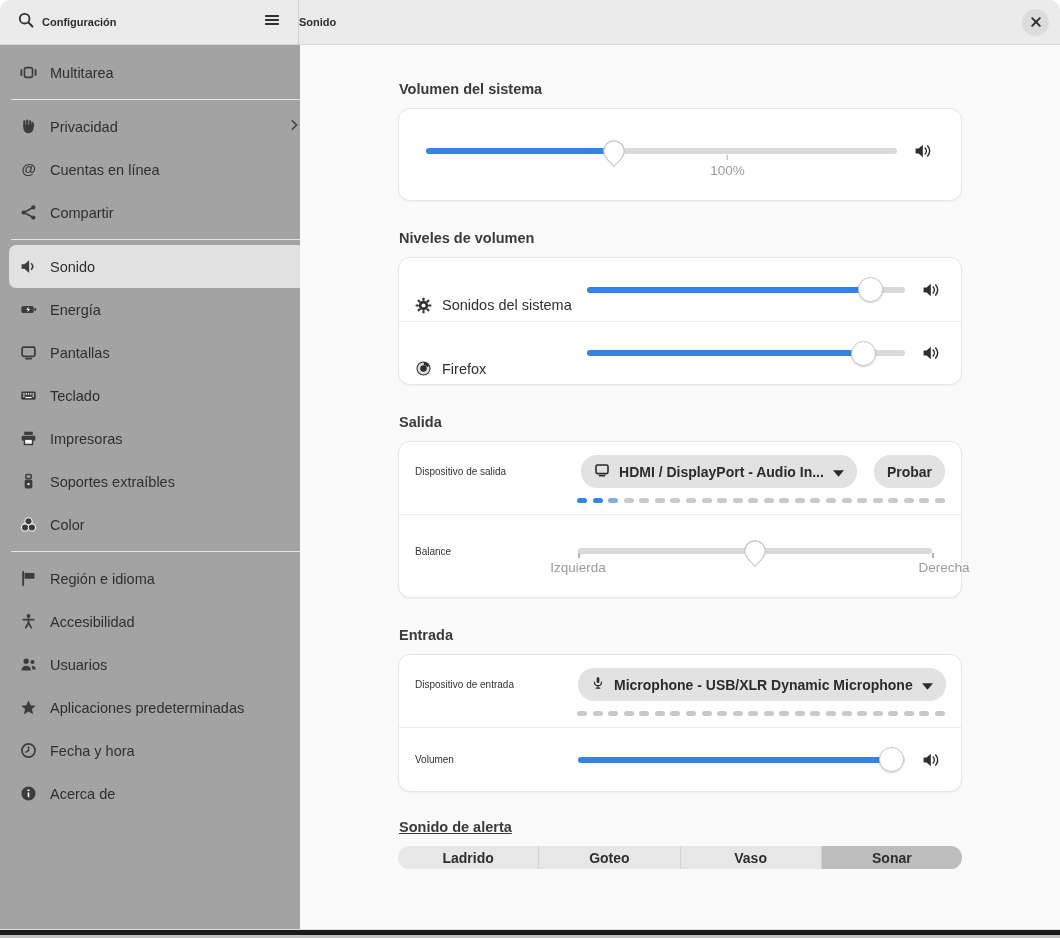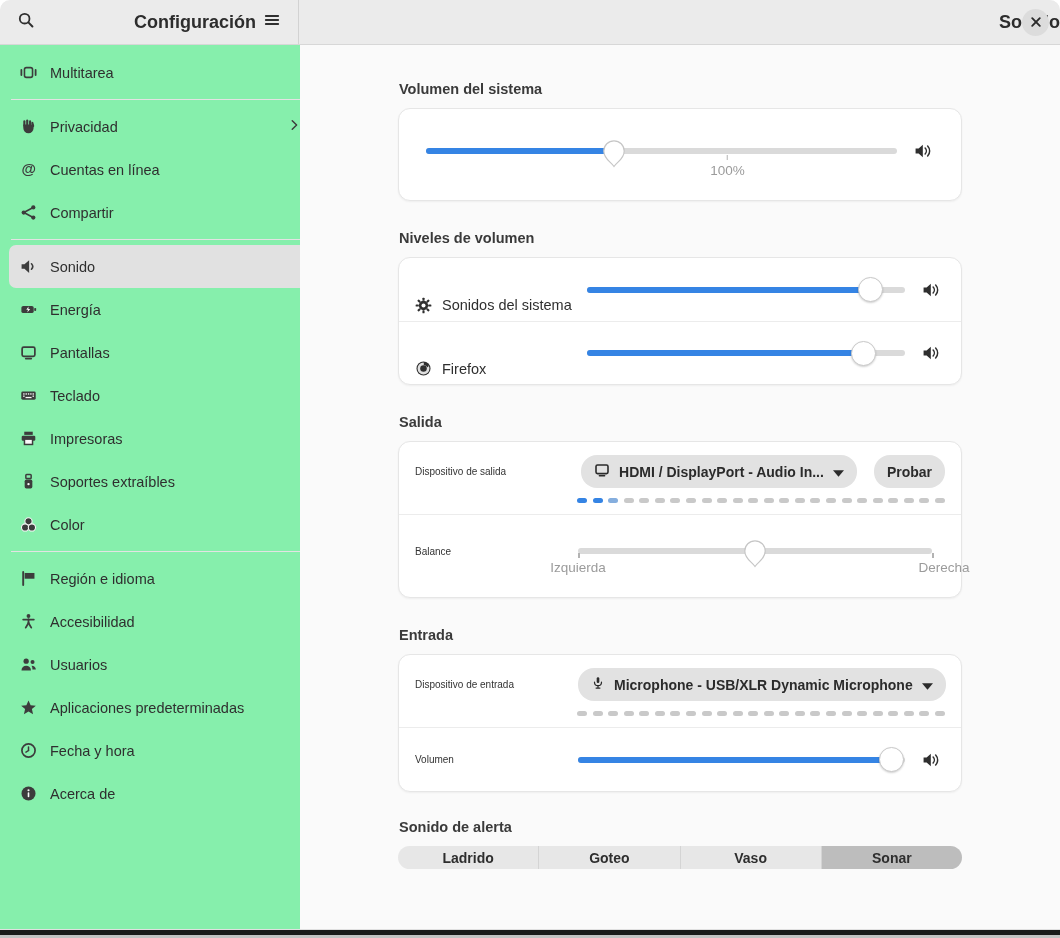--- a/index.html
+++ b/index.html
@@ -5,28 +5,28 @@
   html,body{margin:0;padding:0;background:#ffffff;}
   .window{position:relative;width:1060px;height:938px;background:#fafafa;overflow:hidden;
     font-family:"Liberation Sans","DejaVu Sans",sans-serif;color:#2f2f2f;border-radius:10px 10px 0 0;}
 
   
   .titlebar{position:absolute;top:0;left:0;right:0;height:45px;display:flex;
     background:#ebebeb;border-bottom:1px solid #d7d7d7;box-sizing:border-box;}
   .tb-left{width:299px;box-sizing:border-box;border-right:1px solid #d2d2d2;
     display:flex;align-items:center;padding:0 10px;}
   .tb-right{flex:1;position:relative;display:flex;align-items:center;justify-content:center;}
-  .tb-title{flex:1;text-align:right;font-weight:bold;font-size:18px;color:#2d2d2d;}
+  .tb-title{flex:1;text-align:left;font-weight:bold;font-size:11px;color:#2d2d2d;}
   .icon-btn{width:32px;height:32px;border-radius:6px;display:flex;align-items:center;justify-content:center;cursor:pointer;}
   .close-btn{position:absolute;right:11px;top:9px;width:27px;height:27px;border-radius:50%;
     background:#dcdcdc;display:flex;align-items:center;justify-content:center;cursor:pointer;}
 
   
   .sidebar{position:absolute;top:45px;left:0;width:322px;bottom:9px;box-sizing:border-box;
-    border-right:1px solid #d7d7d7;background:#86efac;padding:6px 9px 2px;overflow:hidden;}
+    border-right:1px solid #d7d7d7;background:#a3a3a3;padding:6px 9px 2px;overflow:hidden;}
   .side-item{height:43px;display:flex;align-items:center;gap:13px;padding:0 11px;
     border-radius:7px;font-size:14.5px;cursor:pointer;}
   .side-item.selected{background:#e1e1e1;}
   .side-item .lbl{flex:1;white-space:nowrap;}
   .side-divider{height:1px;background:#e3e3e3;margin:5px 2px;}
   .sicon{width:17px;height:17px;display:flex;align-items:center;justify-content:center;flex:none;}
 
   
   .content{position:absolute;top:45px;left:300px;right:0;bottom:9px;overflow:hidden;
     padding:36px 98px 0;box-sizing:border-box;background:#fafafa;}
@@ -583,21 +583,21 @@
                 <path d="M10.6 5.2 a4 4 0 0 1 0 5.6"></path>
                 <path d="M13 3.2 a7 7 0 0 1 0 9.6"></path>
               </g>
             </svg>
         </span>
       </div>
     </div>
 
     <div class="gap" style="height:27px;"></div>
 
-    <h2 class="section-heading" style="margin-bottom:0;">Sonido de alerta</h2>
+    <h2 class="section-heading" style="margin-bottom:0;text-decoration:underline;">Sonido de alerta</h2>
     <div class="segments">
       <div class="segment">
           <span>Ladrido</span>
         </div>
       <div class="segment">
           <span>Goteo</span>
         </div>
       <div class="segment">
           <span>Vaso</span>
         </div>

